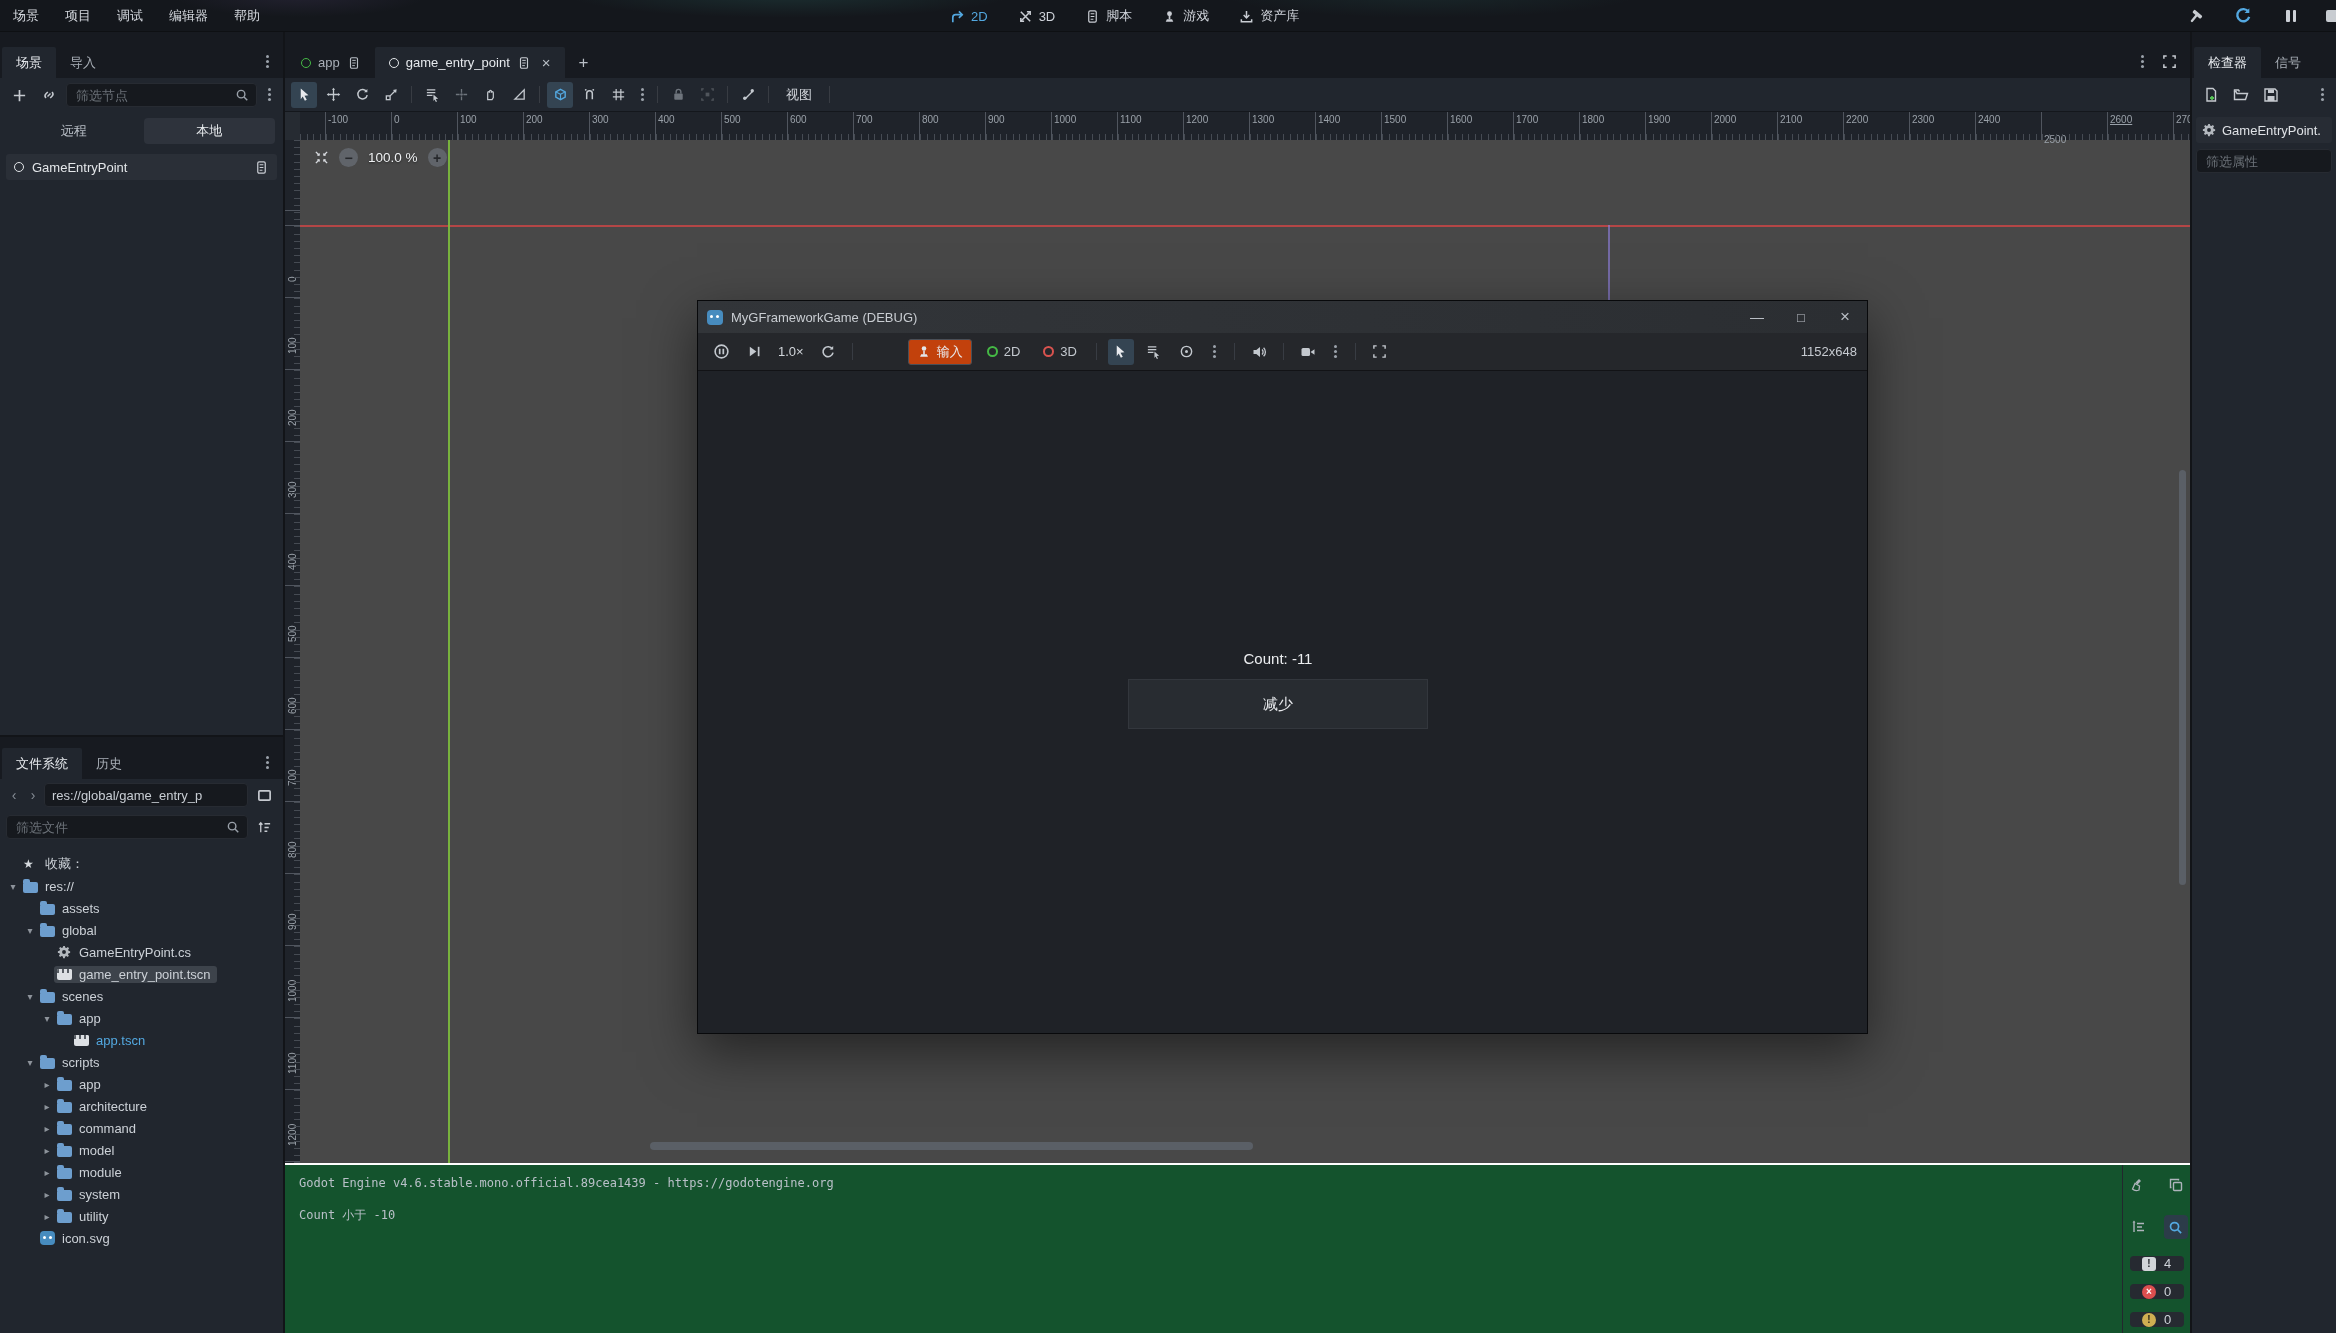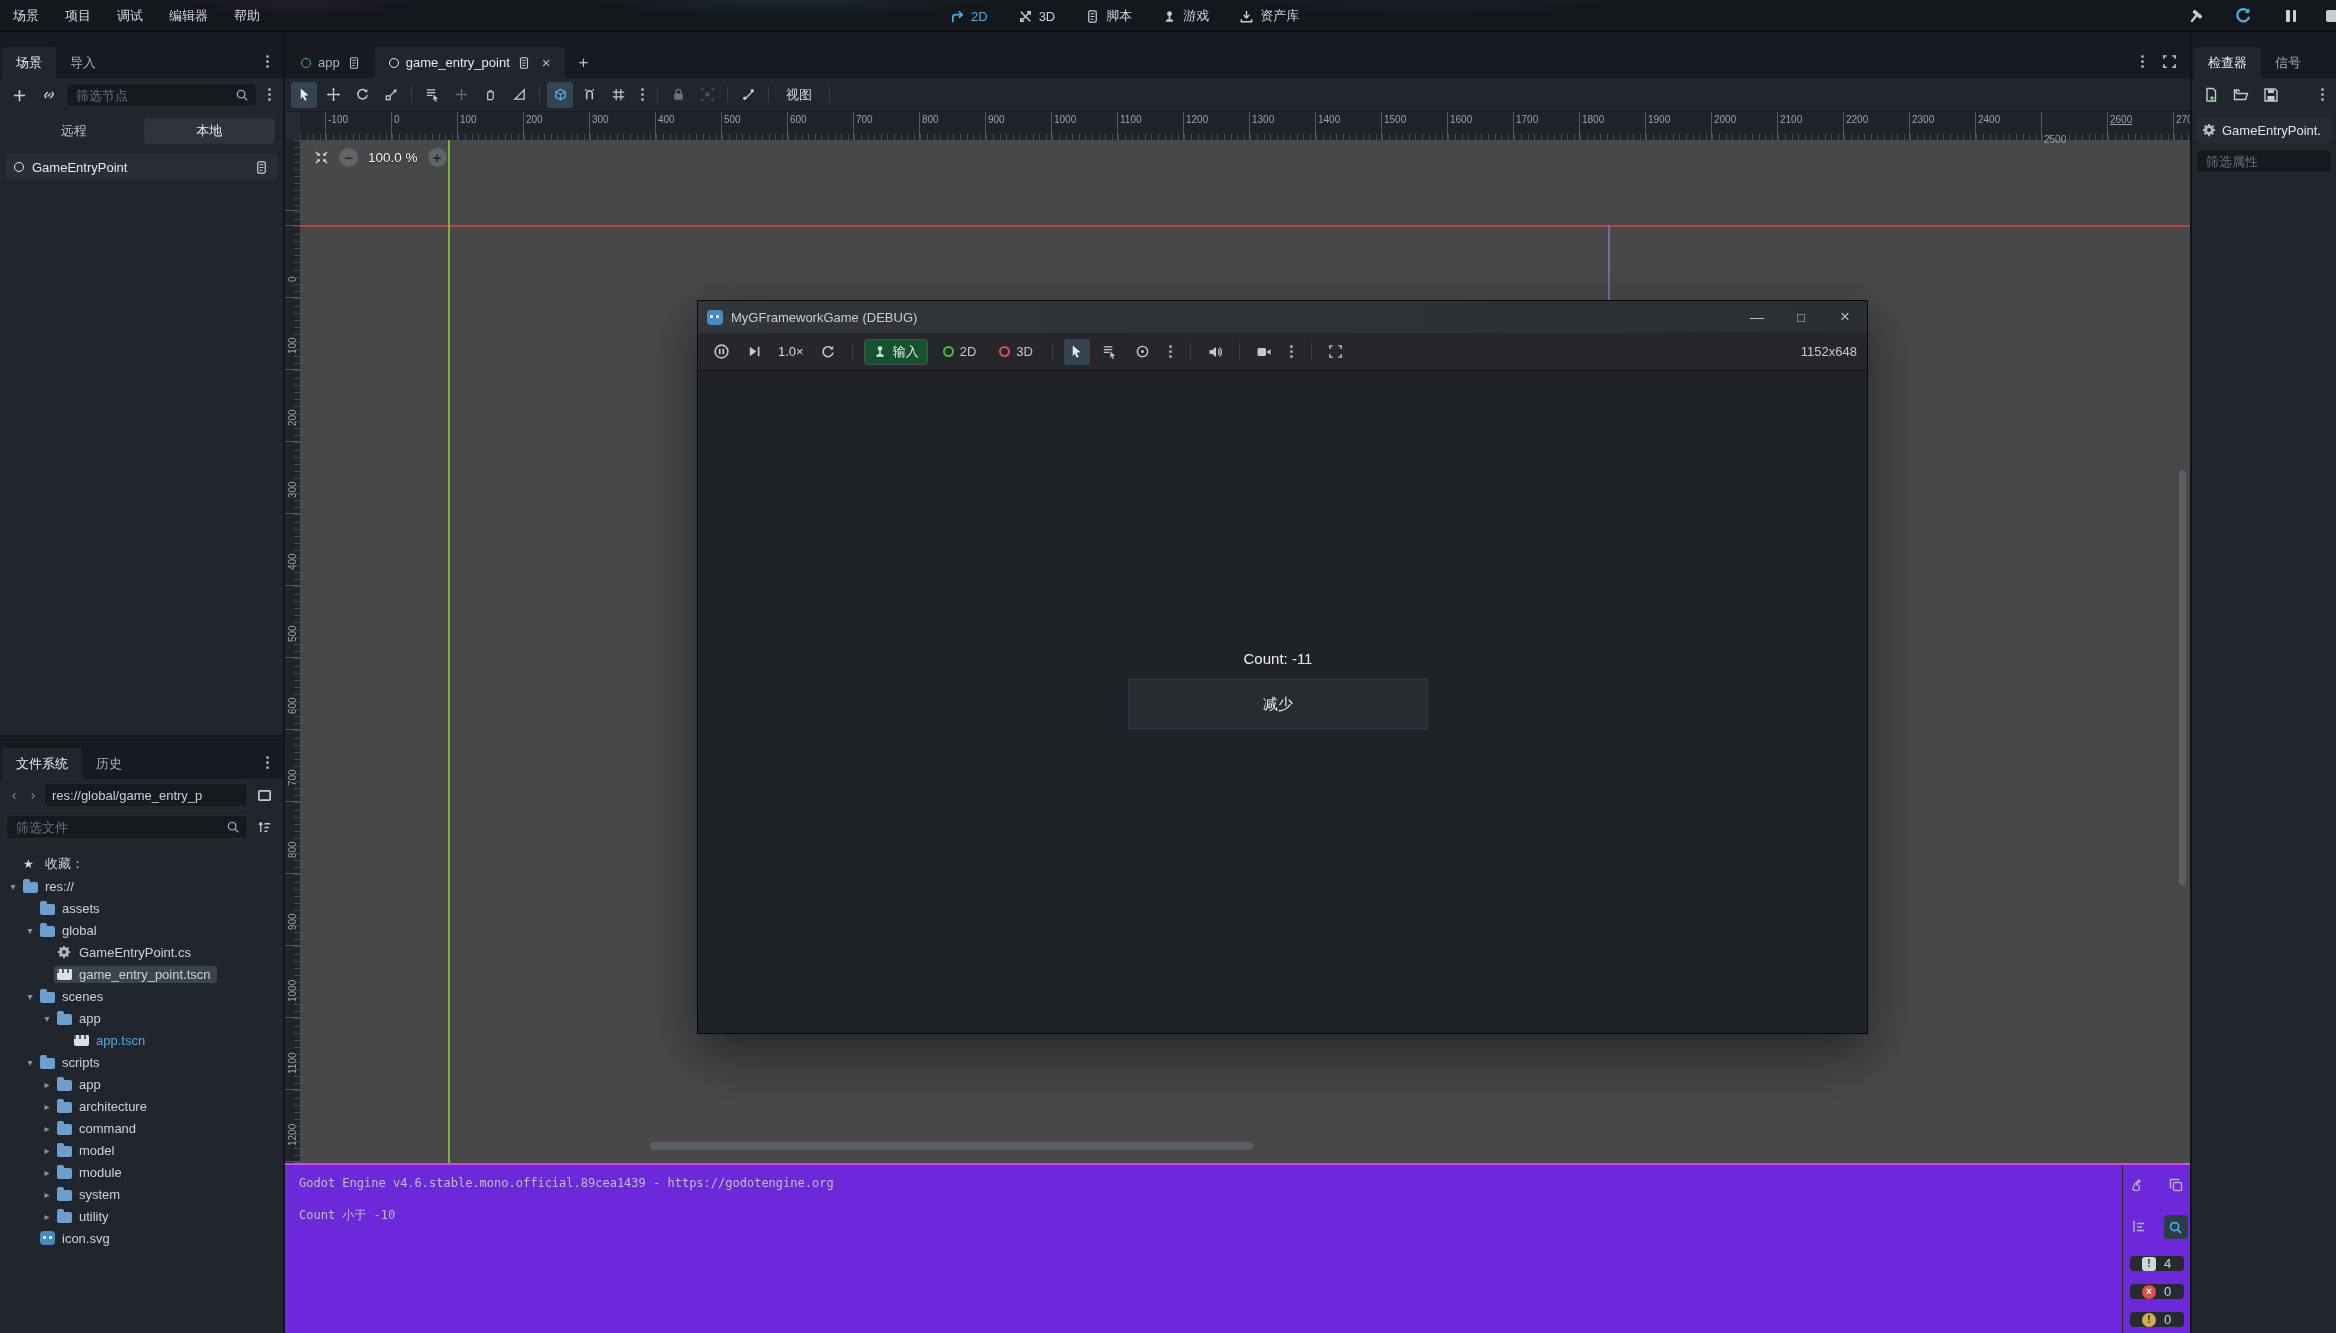--- a/index.html
+++ b/index.html
@@ -97,21 +97,21 @@
   #axis-x{position:absolute;left:0;right:0;top:85px;height:1.5px;background:rgba(200,70,70,.85);}
   #axis-y{position:absolute;top:0;bottom:0;left:148px;width:1.5px;background:rgba(125,190,60,.9);}
   #vp-edge{position:absolute;top:85px;height:653px;left:1308px;width:1.5px;background:rgba(140,125,215,.65);}
   #zoom-ctl{position:absolute;left:14px;top:8px;display:flex;align-items:center;gap:10px;}
   .zoom-circle{width:19px;height:19px;border-radius:50%;background:#60646a;color:#26282c;display:flex;align-items:center;justify-content:center;font-size:14px;font-weight:bold;}
   #zoom-label{color:#eef0f2;text-shadow:0 1px 2px rgba(0,0,0,.5);font-size:13.5px;}
   #hscroll{position:absolute;left:350px;bottom:13px;width:603px;height:8px;border-radius:4px;background:#5a5f66;}
   #vscroll{position:absolute;right:4px;top:330px;width:7px;height:415px;border-radius:4px;background:#5a5f66;}
 
   
-  #output{position:absolute;left:0;bottom:0;width:1905px;height:170px;background:#6d28d9;border-top:2px solid #d946ef;display:flex;}
+  #output{position:absolute;left:0;bottom:0;width:1905px;height:170px;background:#14532d;border-top:2px solid #ffffff;display:flex;}
   #out-lines{flex:1;padding:10px 0 0 14px;font-family:"DejaVu Sans Mono","Liberation Mono",monospace;font-size:12px;line-height:16px;color:#b9c0c8;overflow:hidden;}
   #out-side{width:68px;border-left:1px solid #23272e;display:flex;flex-direction:column;align-items:center;padding-top:7px;}
   .side-row{display:flex;gap:12px;align-items:center;justify-content:center;}
   .side-div{width:44px;height:1px;background:#2c3037;margin:8px 0;}
   .search-active{width:24px;height:24px;border-radius:4px;background:#2c3c49;display:flex;align-items:center;justify-content:center;}
   .badge{width:54px;height:24px;border-radius:4px;background:#262a31;display:flex;align-items:center;justify-content:center;gap:8px;margin-bottom:13px;}
   .badge .bico{width:14px;height:14px;border-radius:3px;display:flex;align-items:center;justify-content:center;font-size:10px;font-weight:bold;}
   .bico.msg{background:#d2d5d9;color:#23262b;}
   .bico.err{background:#dd4f4f;color:#fff;border-radius:50%;}
   .bico.warn{background:#cfae52;color:#2a2417;border-radius:50%;}
@@ -119,21 +119,21 @@
 
   
   #game-window{position:absolute;left:697px;top:300px;width:1171px;height:734px;background:#1f2227;
     border:1px solid #08090b;box-shadow:0 18px 50px rgba(0,0,0,.5);}
   #gw-title{height:32px;background:linear-gradient(90deg,#323539,#2b2e32);display:flex;align-items:center;padding-left:9px;gap:8px;}
   #gw-title .t{color:#c9cdd2;}
   #gw-ctrl{margin-left:auto;display:flex;height:100%;}
   .wbtn{width:44px;height:100%;display:flex;align-items:center;justify-content:center;color:#b9bec5;font-size:14px;}
   #gw-toolbar{height:38px;background:#25272b;border-bottom:1px solid #121316;display:flex;align-items:center;padding:0 10px;gap:7px;color:#c3c8ce;}
   .gw-btn{height:26px;display:flex;align-items:center;gap:6px;padding:0 8px;border-radius:3px;}
-  .gw-btn.pressed{background:#14532d;border:1px solid #4a4f57;}
+  .gw-btn.pressed{background:#c2410c;border:1px solid #4a4f57;margin-left:44px;}
   .ring{width:11px;height:11px;border-radius:50%;border:2px solid #45b945;flex:none;}
   .ring.red{border-color:#d9534f;}
   #gw-res{margin-left:auto;color:#c6cad0;}
   #gw-content{position:absolute;left:0;top:71px;right:0;bottom:0;background:#1f2227;}
   .gbtn{position:absolute;left:430px;width:300px;display:flex;align-items:center;justify-content:center;color:#e9ebee;font-size:15px;}
   #btn-inc{top:229px;height:47px;background:#17191d;border:1px solid #26292f;}
   #count-label{position:absolute;left:430px;top:278px;width:300px;text-align:center;color:#eceef0;font-size:15px;}
   #btn-dec{top:307px;height:50px;background:#282c31;border:1px solid #33373d;}
 
   

